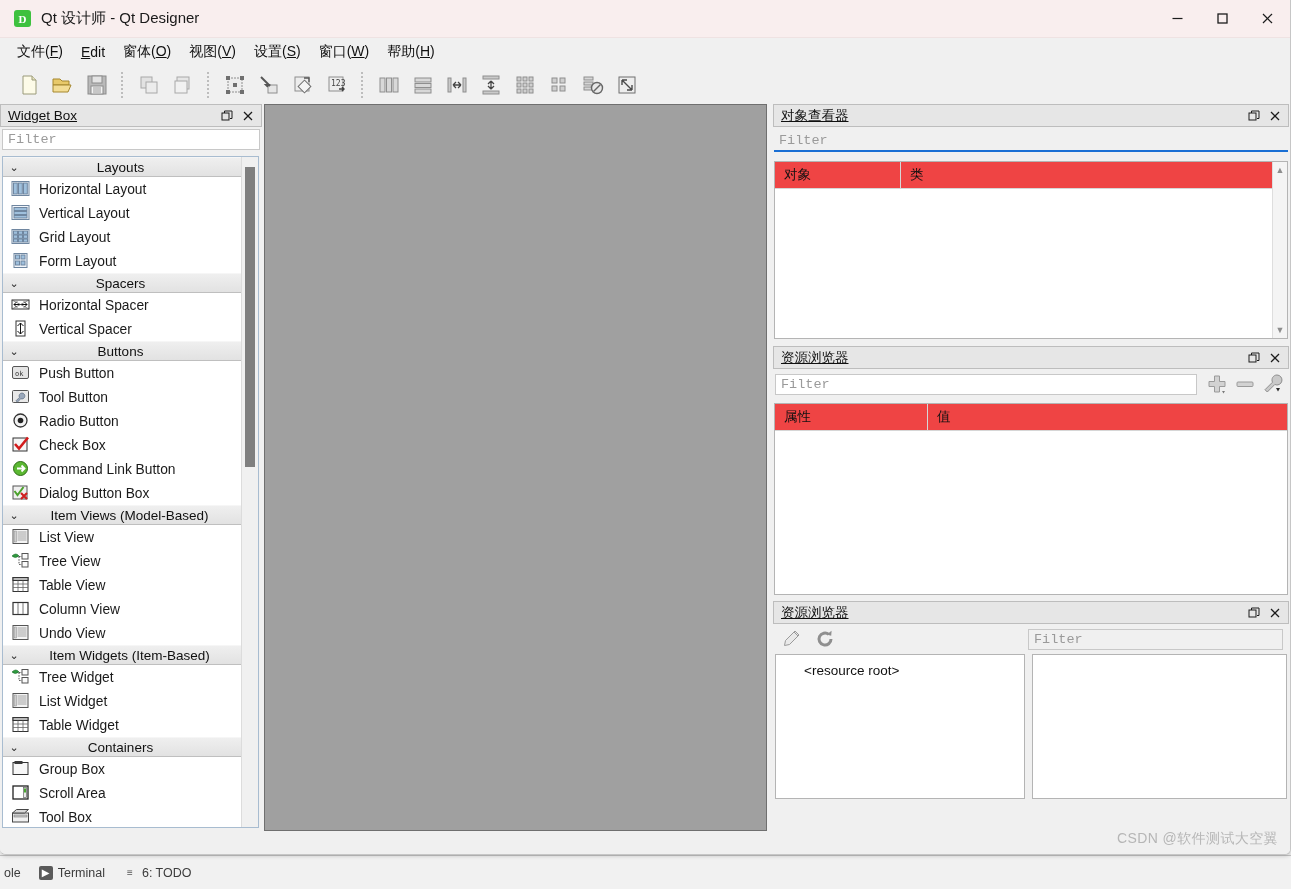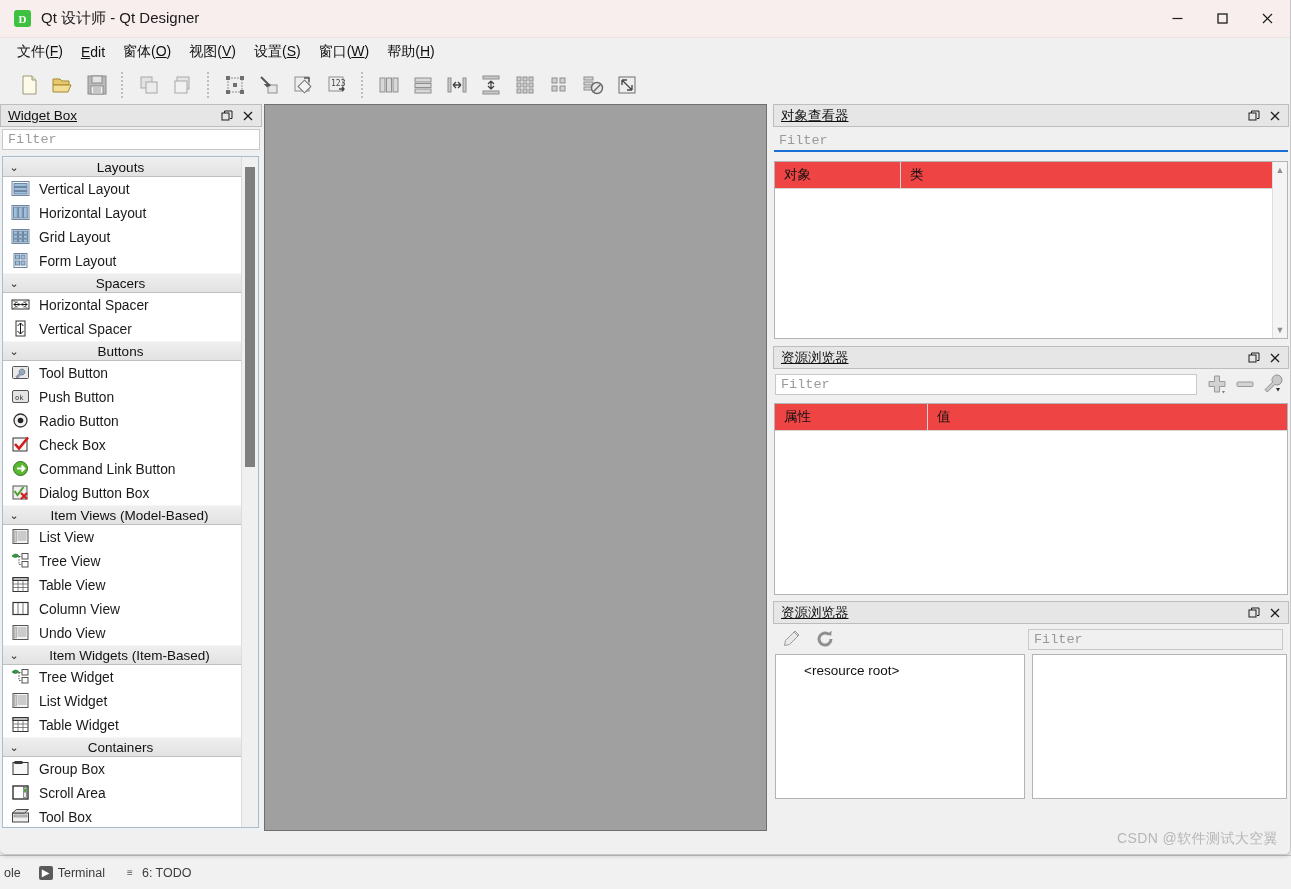--- a/index.html
+++ b/index.html
@@ -489,34 +489,34 @@
 
       <div id="wb-list-wrap">
         <div id="wb-list">
             <div class="wb-cat">
               <span class="chev">⌄</span>
               <span class="cat-label">Layouts</span>
             </div>
             <div class="wb-item">
               <span class="wb-ico"><svg width="19" height="17" viewBox="0 0 19 17">
                   <rect x="1" y="1.5" width="17" height="14" fill="#f2f6fb" stroke="#6f86a0"></rect>
+                  <rect x="2.5" y="3" width="3.8" height="11" fill="#9fc0dd" stroke="#6f86a0"></rect>
+                  <rect x="7.5" y="3" width="3.8" height="11" fill="#9fc0dd" stroke="#6f86a0"></rect>
+                  <rect x="12.5" y="3" width="3.8" height="11" fill="#9fc0dd" stroke="#6f86a0"></rect>
+                </svg></span>
+              <span>Horizontal Layout</span>
+            </div>
+            <div class="wb-item">
+              <span class="wb-ico"><svg width="19" height="17" viewBox="0 0 19 17">
+                  <rect x="1" y="1.5" width="17" height="14" fill="#f2f6fb" stroke="#6f86a0"></rect>
                   <rect x="3" y="3.5" width="13" height="3" fill="#9fc0dd" stroke="#6f86a0"></rect>
                   <rect x="3" y="7.5" width="13" height="3" fill="#9fc0dd" stroke="#6f86a0"></rect>
                   <rect x="3" y="11.5" width="13" height="2.5" fill="#9fc0dd" stroke="#6f86a0"></rect>
                 </svg></span>
               <span>Vertical Layout</span>
-            </div>
-            <div class="wb-item">
-              <span class="wb-ico"><svg width="19" height="17" viewBox="0 0 19 17">
-                  <rect x="1" y="1.5" width="17" height="14" fill="#f2f6fb" stroke="#6f86a0"></rect>
-                  <rect x="2.5" y="3" width="3.8" height="11" fill="#9fc0dd" stroke="#6f86a0"></rect>
-                  <rect x="7.5" y="3" width="3.8" height="11" fill="#9fc0dd" stroke="#6f86a0"></rect>
-                  <rect x="12.5" y="3" width="3.8" height="11" fill="#9fc0dd" stroke="#6f86a0"></rect>
-                </svg></span>
-              <span>Horizontal Layout</span>
             </div>
             <div class="wb-item">
               <span class="wb-ico"><svg width="19" height="17" viewBox="0 0 19 17">
                   <rect x="1" y="1.5" width="17" height="14" fill="#f2f6fb" stroke="#6f86a0"></rect>
                   <g fill="#9fc0dd" stroke="#6f86a0">
                     <rect x="2.5" y="3" width="4" height="3.3"></rect>
                     <rect x="7.5" y="3" width="4" height="3.3"></rect>
                     <rect x="12.5" y="3" width="4" height="3.3"></rect>
                     <rect x="2.5" y="7" width="4" height="3.3"></rect>
                     <rect x="7.5" y="7" width="4" height="3.3"></rect>
@@ -558,31 +558,31 @@
                   <path d="M9.5 3 v11 M9.5 3 l-3 3 M9.5 3 l3 3 M9.5 14 l-3 -3 M9.5 14 l3 -3" stroke="#111" fill="none"></path>
                 </svg></span>
               <span>Vertical Spacer</span>
             </div>
             <div class="wb-cat">
               <span class="chev">⌄</span>
               <span class="cat-label">Buttons</span>
             </div>
             <div class="wb-item">
               <span class="wb-ico"><svg width="19" height="17" viewBox="0 0 19 17">
+                  <rect x="1.5" y="2.5" width="16" height="12" rx="1.5" fill="#e4e4e4" stroke="#555"></rect>
+                  <text x="4" y="11.5" font-size="7" font-family="monospace" fill="#333">ok</text>
+                </svg></span>
+              <span>Push Button</span>
+            </div>
+            <div class="wb-item">
+              <span class="wb-ico"><svg width="19" height="17" viewBox="0 0 19 17">
                   <rect x="1.5" y="2.5" width="16" height="12" rx="1" fill="#e9e9e9" stroke="#555"></rect>
                   <path d="M11 5 a3 3 0 0 0 -2.6 4.4 L5 12.8 l1.4 1.4 l3.4 -3.4 A3 3 0 1 0 11 5z" fill="#9aa8bb" stroke="#4a5a70" stroke-width=".6"></path>
                 </svg></span>
               <span>Tool Button</span>
-            </div>
-            <div class="wb-item">
-              <span class="wb-ico"><svg width="19" height="17" viewBox="0 0 19 17">
-                  <rect x="1.5" y="2.5" width="16" height="12" rx="1.5" fill="#e4e4e4" stroke="#555"></rect>
-                  <text x="4" y="11.5" font-size="7" font-family="monospace" fill="#333">ok</text>
-                </svg></span>
-              <span>Push Button</span>
             </div>
             <div class="wb-item">
               <span class="wb-ico"><svg width="19" height="17" viewBox="0 0 19 17">
                   <circle cx="9.5" cy="8.5" r="6.5" fill="#f2f2f2" stroke="#333" stroke-width="1.3"></circle>
                   <circle cx="9.5" cy="8.5" r="2.8" fill="#222"></circle>
                 </svg></span>
               <span>Radio Button</span>
             </div>
             <div class="wb-item">
               <span class="wb-ico"><svg width="19" height="17" viewBox="0 0 19 17">

